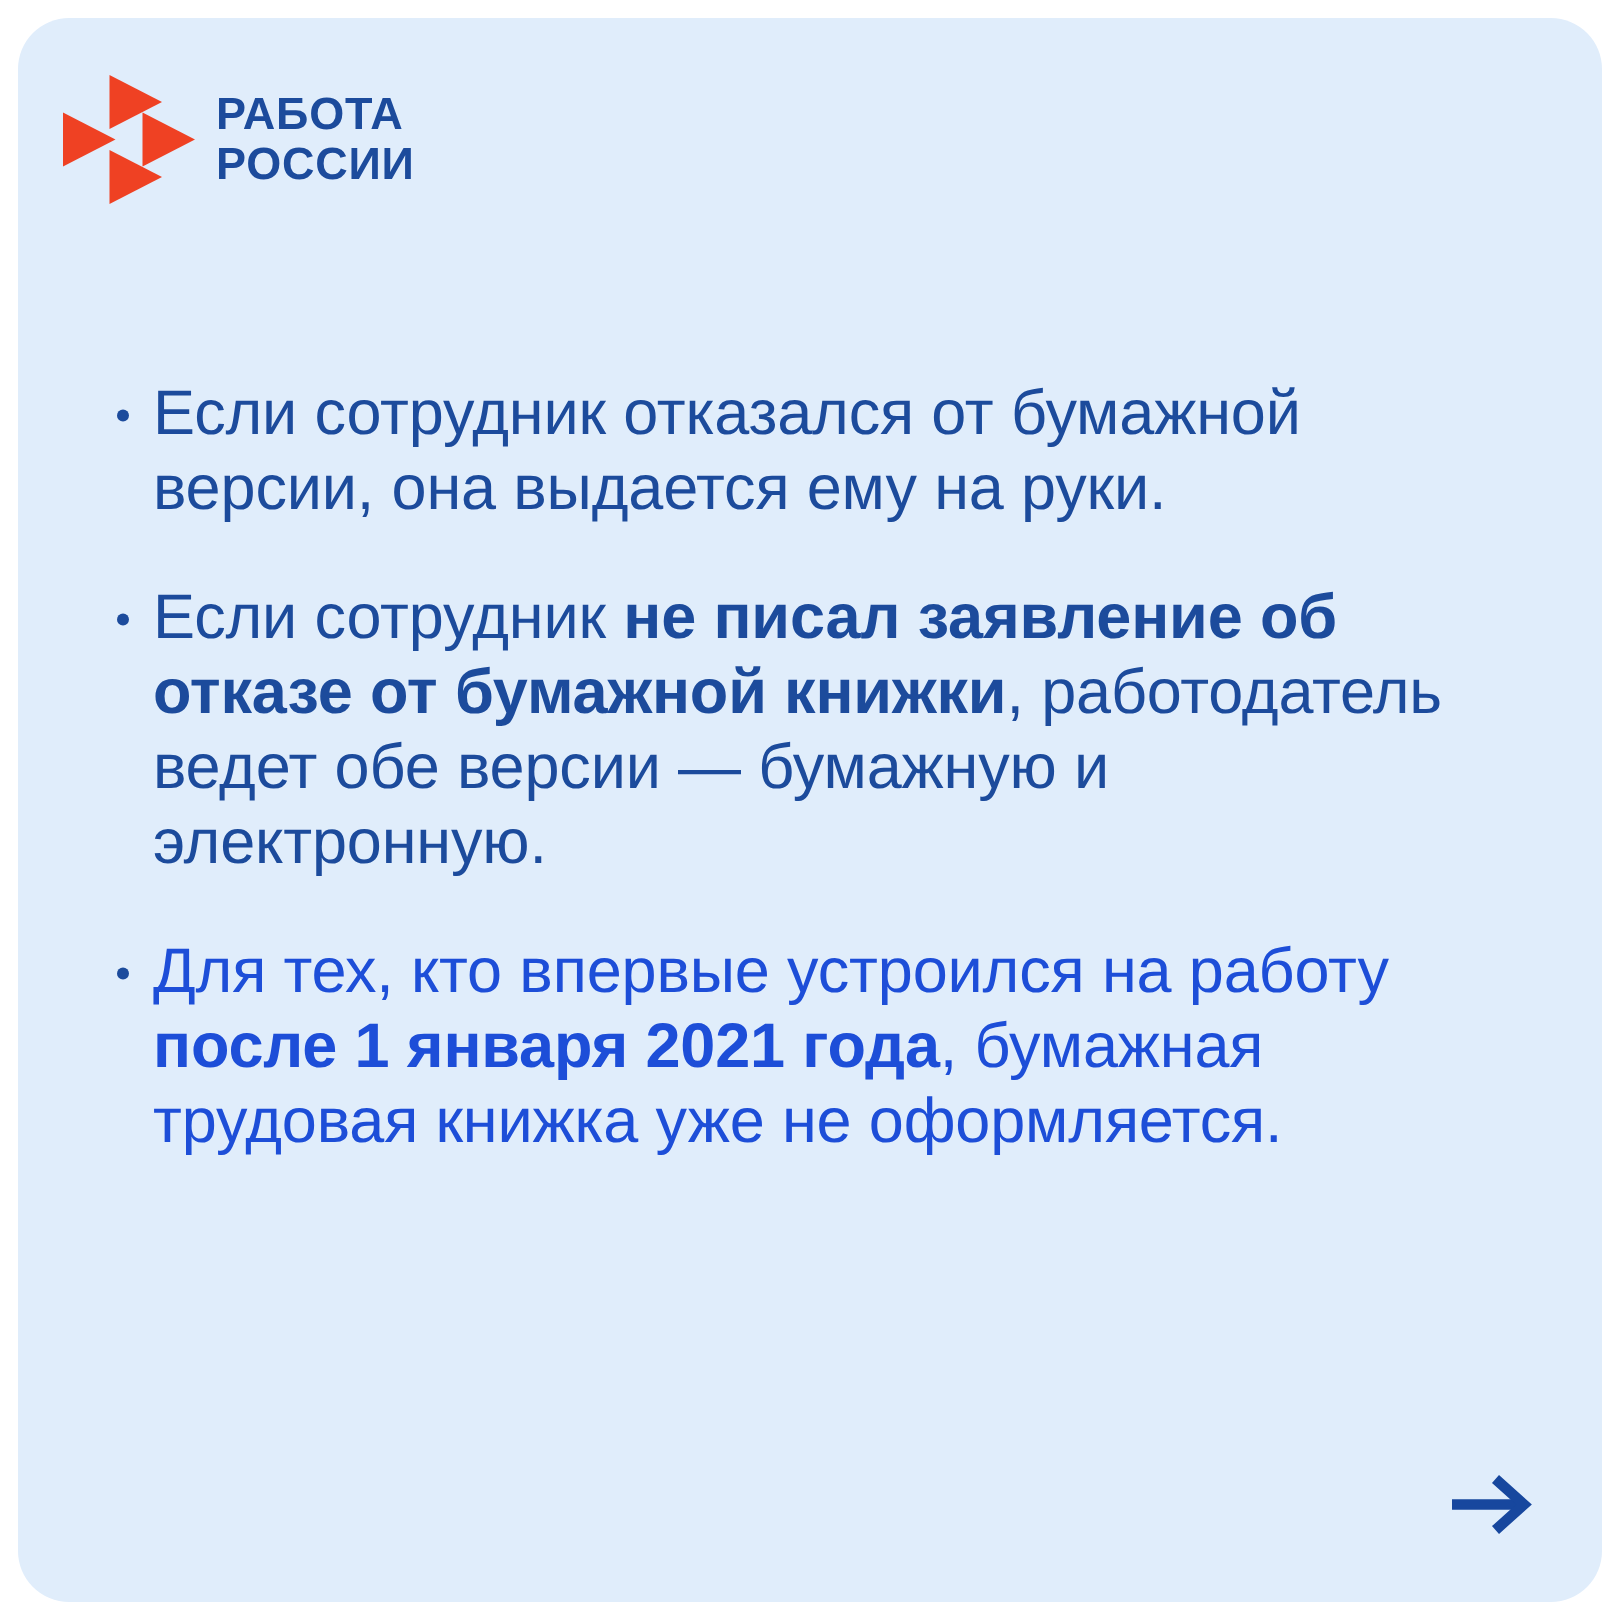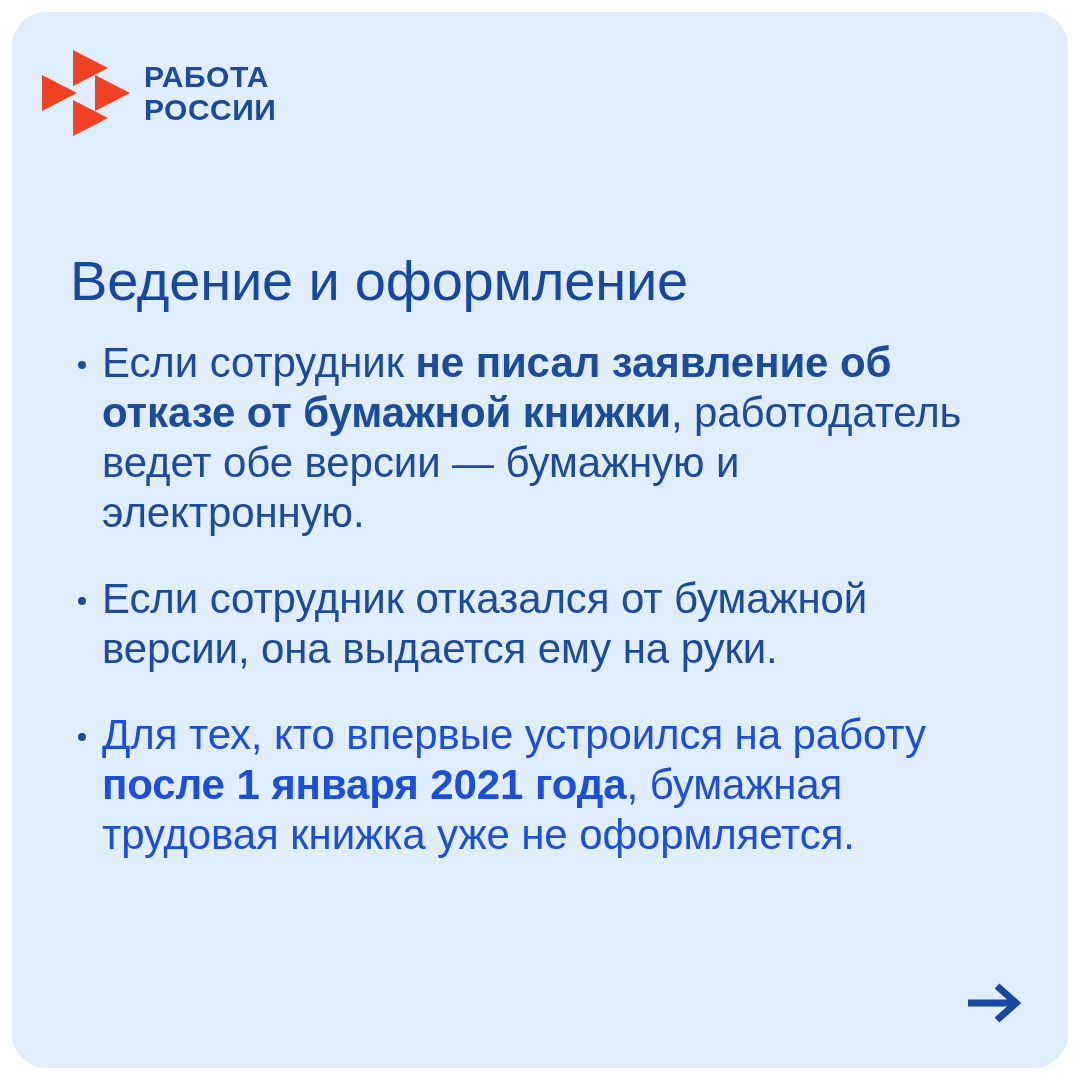--- a/index.html
+++ b/index.html
@@ -137,32 +137,31 @@
       </svg>
     </span>
     <span class="logo-wordmark" style="color: rgb(28, 75, 156);">
       <span class="wm-line">РАБОТА</span>
       <span class="wm-line">РОССИИ</span>
     </span>
   </div>
 
   <div class="content">
 
-    <h1 class="page-title" style="color: rgb(23, 71, 158);">Ведение и оформление</h1>
 
     <ul class="bullets">
 
       <li class="bullet" style="color: rgb(28, 75, 156);">
         <span class="bullet-dot"></span>
-        <span class="bullet-text"><span>Если сотрудник </span><span class="b">не писал заявление об отказе от бумажной книжки</span><span>, работодатель ведет обе версии — бумажную и электронную.</span></span>
+        <span class="bullet-text"><span>Если сотрудник отказался от бумажной версии, она выдается ему на руки.</span></span>
       </li>
 
       <li class="bullet" style="color: rgb(28, 75, 156);">
         <span class="bullet-dot"></span>
-        <span class="bullet-text"><span>Если сотрудник отказался от бумажной версии, она выдается ему на руки.</span></span>
+        <span class="bullet-text"><span>Если сотрудник </span><span class="b">не писал заявление об отказе от бумажной книжки</span><span>, работодатель ведет обе версии — бумажную и электронную.</span></span>
       </li>
 
       <li class="bullet" style="color: #1d4ed8;">
         <span class="bullet-dot"></span>
         <span class="bullet-text"><span>Для тех, кто впервые устроился на работу </span><span class="b">после 1 января 2021 года</span><span>, бумажная трудовая книжка уже не оформляется.</span></span>
       </li>
 
     </ul>
   </div>
 

